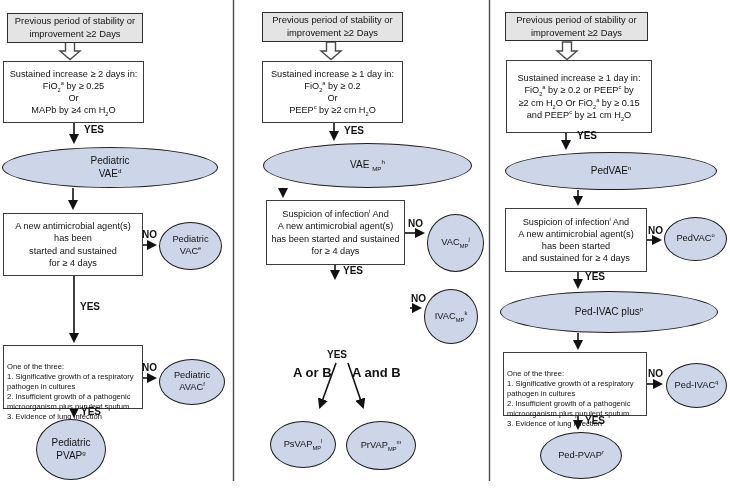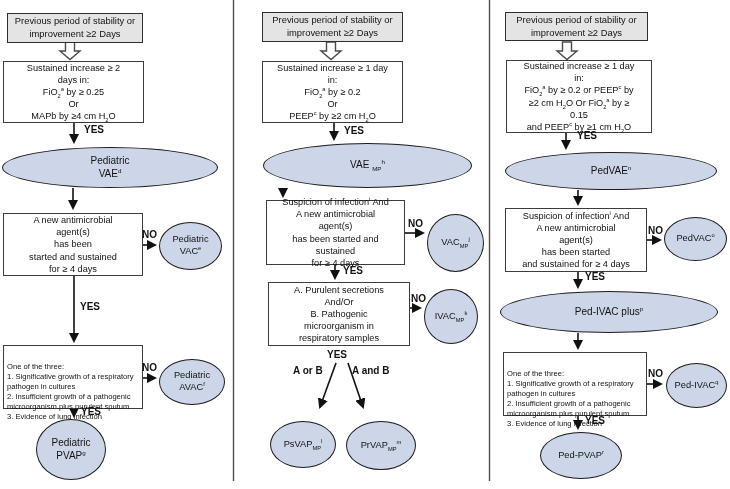--- a/index.html
+++ b/index.html
@@ -1,26 +1,26 @@
 <!DOCTYPE html>
 <html style="--ellipse_fill: #cdd6e8; --gray_fill: #e4e4e4; --line: #1a1a1a;"><head>
 <meta charset="utf-8">
 <style>
   html,body{margin:0;padding:0;background:#fff;}
   body{width:730px;height:489px;position:relative;font-family:"Liberation Sans",sans-serif;color:#121212;}
   .stage{position:absolute;left:0;top:0;width:730px;height:489px;}
   svg.arrows{position:absolute;left:0;top:0;z-index:0;}
   .node{position:absolute;box-sizing:border-box;display:flex;align-items:center;justify-content:center;text-align:center;z-index:1;}
-  .box{background:#fff;border:1.5px solid #3c3c3c;font-size:9.2px;line-height:1.32;padding:1px 14px;}
+  .box{background:#fff;border:1.5px solid #3c3c3c;font-size:9.2px;line-height:1.32;padding:1px 2px;}
   .graybox{background:var(--gray_fill,#e4e4e4);border:1.6px solid #2e2e2e;font-size:9.4px;line-height:1.35;}
   .listbox{font-size:7.6px;line-height:1.33;text-align:left;align-items:flex-start;justify-content:flex-start;padding:16px 3px;}
   .ellipse{background:var(--ellipse_fill,#cdd6e8);border:1.3px solid #1c1c1c;border-radius:50%;font-weight:normal;font-size:10px;line-height:1.25;}
   .ellipse.small{font-size:9.3px;}
   .lbl{position:absolute;font-weight:bold;font-size:10px;z-index:2;white-space:nowrap;}
-  .lbl.branch{font-size:10px;}
+  .lbl.branch{font-size:13px;}
   sup{font-size:62%;vertical-align:super;line-height:0;}
   sub{font-size:62%;vertical-align:sub;line-height:0;}
 </style>
 </head>
 <body>
 
 <div class="stage">
 
   <svg class="arrows" width="730" height="489" viewBox="0 0 730 489">
     <defs>
@@ -107,23 +107,20 @@
       <div>VAE <sub>MP</sub><sup>h</sup></div>
     </div>
   <div class="node box" style="left:266px;top:200px;width:139px;height:65px;">
       <div>Suspicion of infection<sup>i</sup> And<br>A new antimicrobial agent(s)<br>has been started and sustained<br>for ≥ 4 days</div>
     </div>
   <div class="lbl" style="left:408px;top:218px;">NO</div>
   <div class="node ellipse small" style="left:427px;top:214px;width:57px;height:58px;">
       <div>VAC<sub>MP</sub><sup>j</sup></div>
     </div>
   <div class="lbl" style="left:343px;top:265px;">YES</div>
-  <div class="node box" style="left:268px;top:282px;width:142px;height:64px;">
-      <div>A. Purulent secretions<br>And/Or<br>B. Pathogenic microorganism in<br>respiratory samples</div>
-    </div>
   <div class="lbl" style="left:411px;top:293px;">NO</div>
   <div class="node ellipse small" style="left:424px;top:289px;width:54px;height:55px;">
       <div>IVAC<sub>MP</sub><sup>k</sup></div>
     </div>
   <div class="lbl" style="left:327px;top:349px;">YES</div>
   <div class="lbl branch" style="left:293px;top:365px;">A or B</div>
   <div class="lbl branch" style="left:352px;top:365px;">A and B</div>
   <div class="node ellipse small" style="left:270px;top:421px;width:66px;height:47px;">
       <div>PsVAP<sub>MP</sub><sup>l</sup></div>
     </div>

